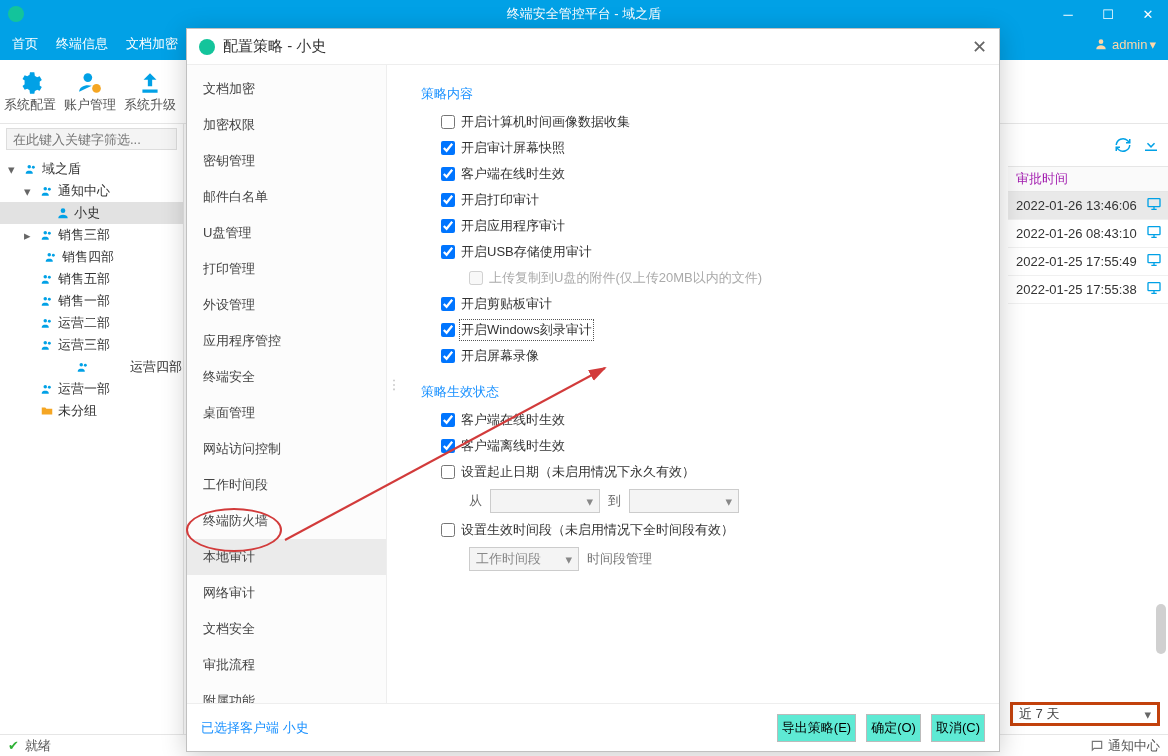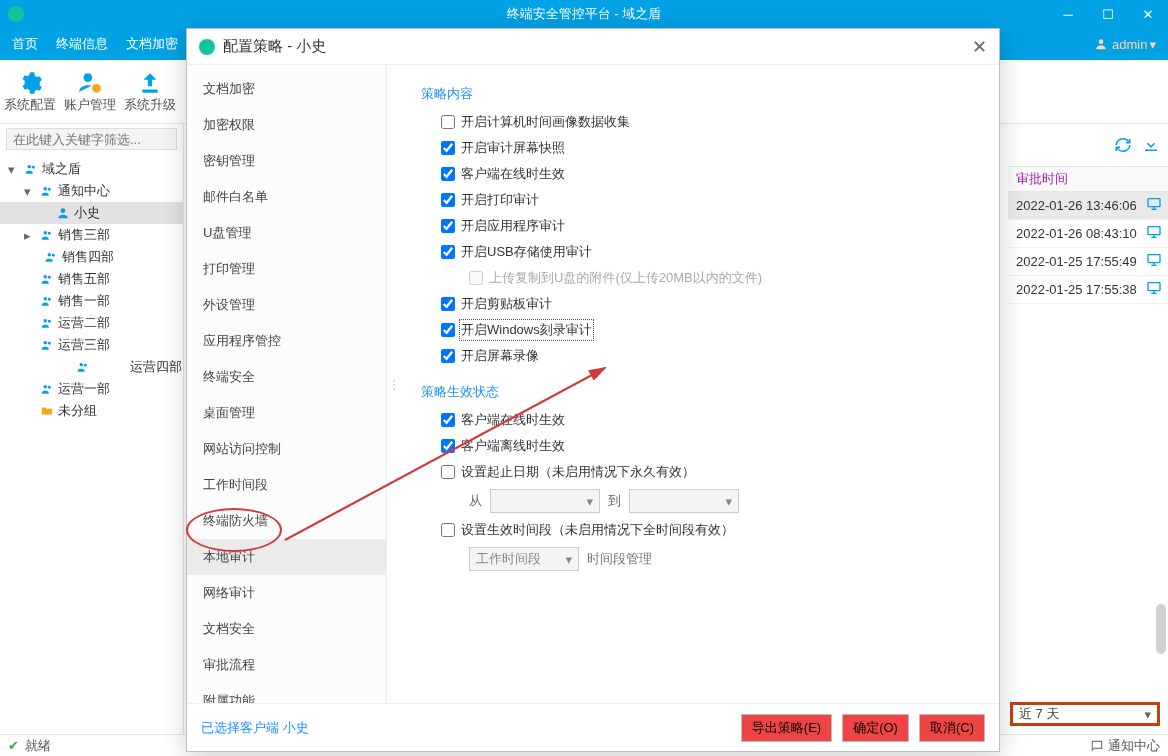--- a/index.html
+++ b/index.html
@@ -70,21 +70,21 @@
 .chk input { width: 14px; height: 14px; margin-right: 6px; }
 .chk.disabled { color: #aaa; margin-left: 48px; }
 .chk.hl span { outline: 1px dotted #555; outline-offset: 1px; }
 .row-inline { display: flex; align-items: center; margin: 6px 0 6px 48px; color: #666; gap: 8px; }
 .row-inline .sel { width: 110px; height: 24px; border: 1px solid #ccc; background: #f4f4f4; display: flex; align-items: center; padding: 0 6px; color: #888; }
 .row-inline .sel .dd { margin-left: auto; }
 .row-inline .link { color: #777; }
 .dlg-foot { height: 48px; border-top: 1px solid #eee; display: flex; align-items: center; padding: 0 14px; }
 .dlg-foot .sel-client { color: #1890ff; }
 .dlg-foot .btns { margin-left: auto; display: flex; gap: 10px; }
-.dlg-foot button { height: 28px; padding: 0 10px; background: #ef4444; border: 1px solid #bbb; cursor: pointer; }
+.dlg-foot button { height: 28px; padding: 0 4px; background: #5eead4; border: 1px solid #bbb; cursor: pointer; }
 
 
 .arrow { position: absolute; z-index: 70; pointer-events: none; }
 
 
 .vscroll { position: absolute; top: 10px; right: 2px; width: 10px; height: 50px; background: #d0d0d0; border-radius: 5px; }
 </style>
 </head>
 <body>
 

